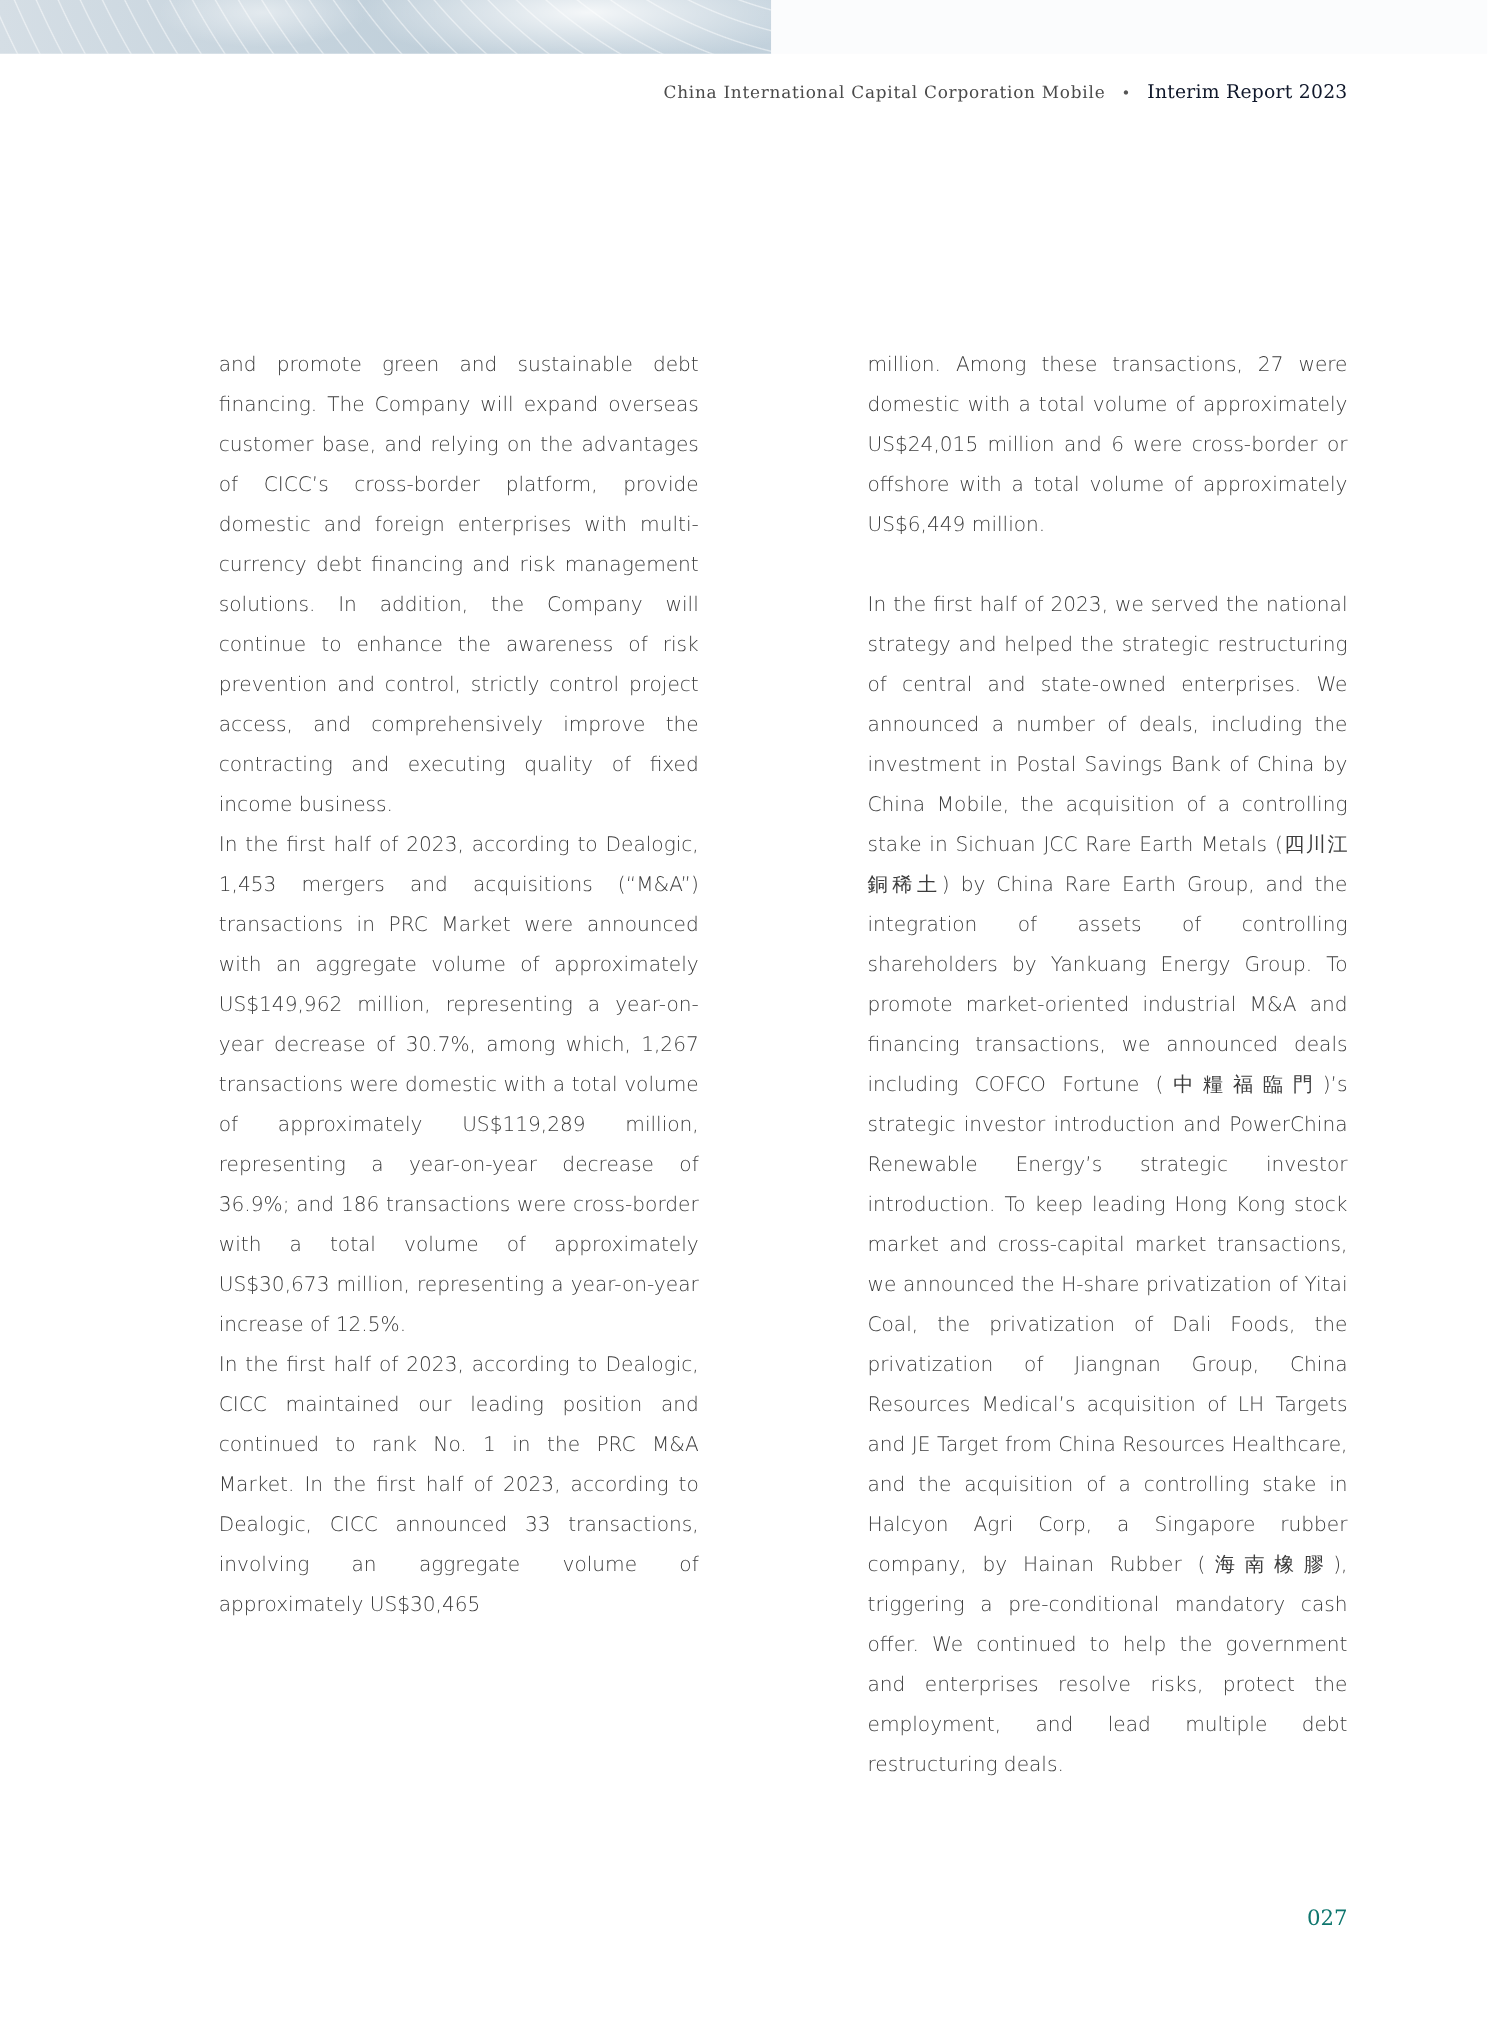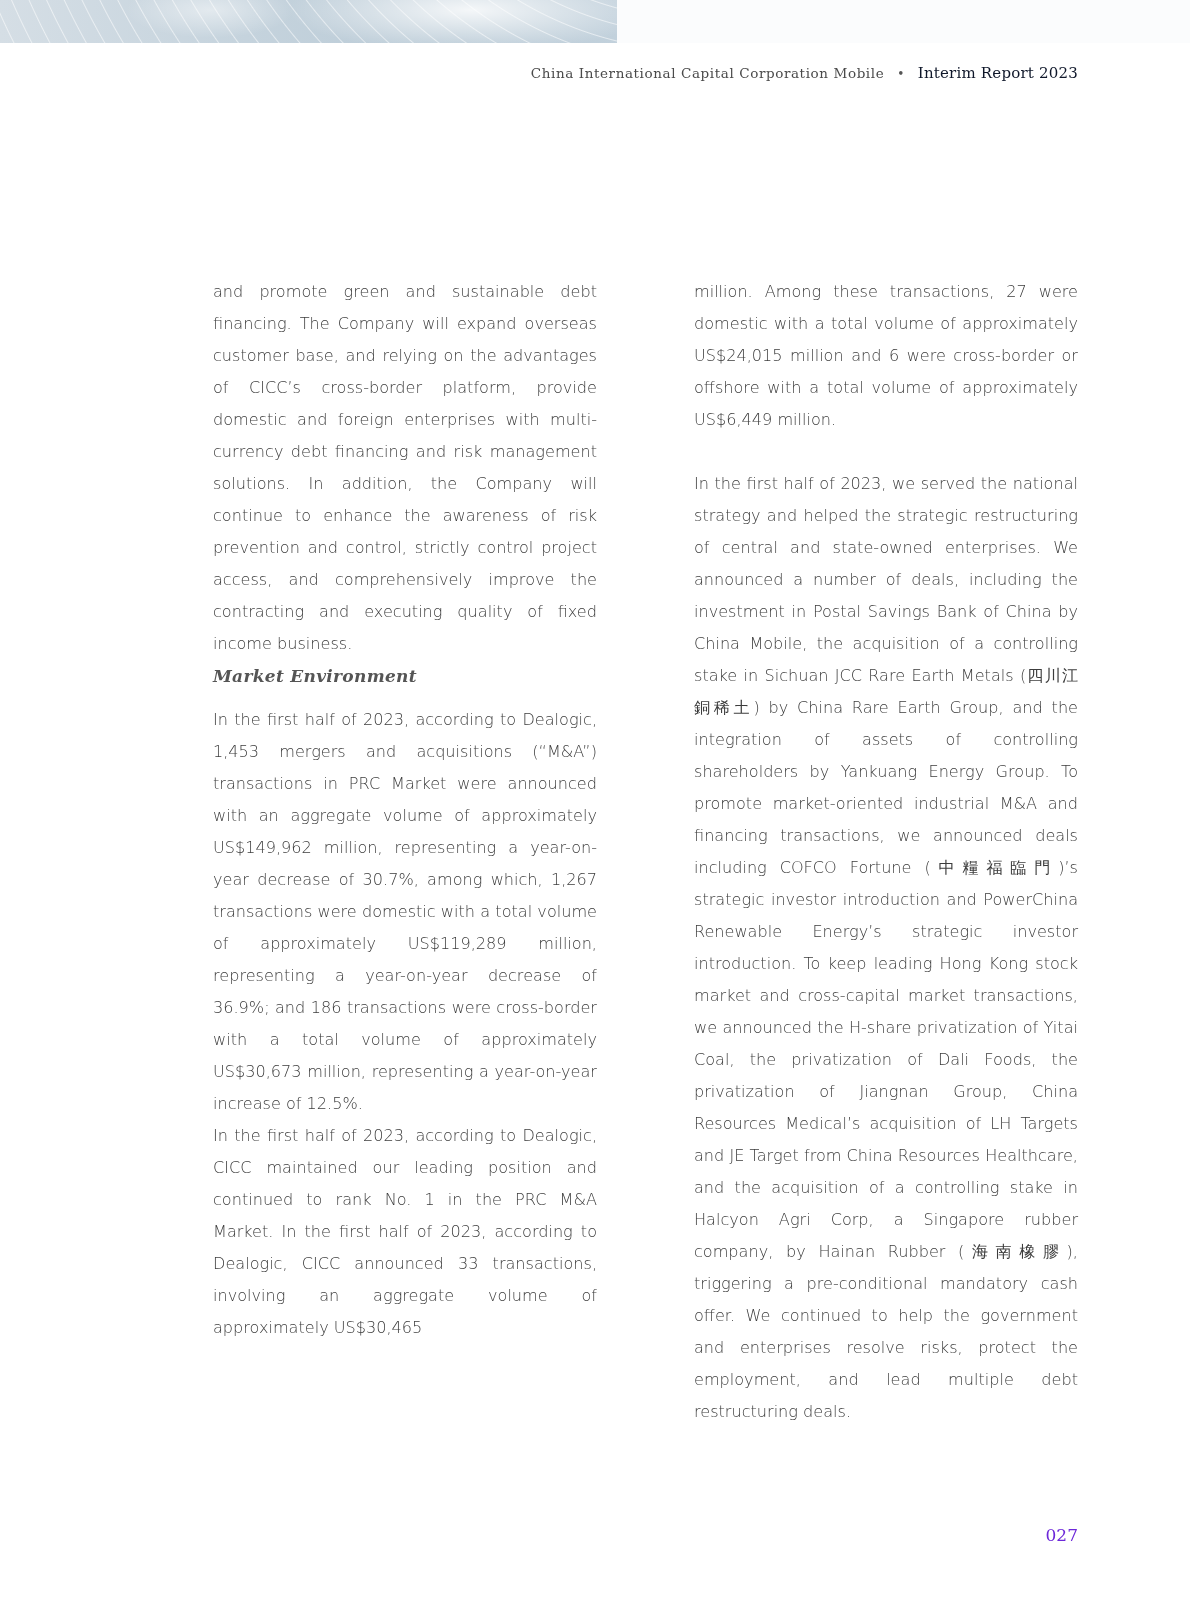--- a/index.html
+++ b/index.html
@@ -27,56 +27,55 @@
     font-size: 13.5px; letter-spacing: 0.6px; color: #4a4a4a;
     white-space: nowrap;
   }
   .running-header .dot { margin: 0 8px; color: #555; font-size: 12px; }
   .running-header .report { color: #0f172a; font-size: 15px; letter-spacing: 0.2px; }
   .col {
     position: absolute; top: 276px; width: 384px;
     font-size: 16.1px; line-height: 32px; color: #3c3c3c;
     text-align: justify; font-weight: 300;
   }
-  .col.left { left: 175px; margin-left: 38px; }
+  .col.left { left: 175px; }
   .col.right { left: 694px; width: 384px; }
   .col p { margin: 0; }
   .col p + p { margin-top: 32px; }
   .section-title {
     font-family: "DejaVu Sans", "Liberation Sans", sans-serif;
     font-weight: bold; color: #6f93a8; font-size: 17.5px;
     margin: 32px 0 0 0; line-height: 32px; letter-spacing: 0.1px;
   }
   .sub-title {
     font-family: "DejaVu Serif", "Liberation Serif", serif;
     font-style: italic; color: #555; font-size: 17px;
     line-height: 32px; margin: 12px 0 12px 0; letter-spacing: 0.3px;
   }
   .col p.after-sub { margin-top: 0; }
   .page-number {
     position: absolute; right: 112px; top: 1525px;
     font-family: "DejaVu Serif", "Liberation Serif", serif;
-    font-size: 17px; color: #6d28d9;
+    font-size: 17px; color: #0f766e;
   }
 </style>
 </head>
 <body>
 
 <div class="banner"></div>
 <div class="banner-strip"></div>
 
 <div class="running-header">
   <span>China International Capital Corporation Mobile</span>
   <span class="dot">•</span>
   <span class="report">Interim Report 2023</span>
 </div>
 
 <div class="col left">
   <p>and promote green and sustainable debt financing. The Company will expand overseas customer base, and relying on the advantages of CICC’s cross-border platform, provide domestic and foreign enterprises with multi-currency debt financing and risk management solutions. In addition, the Company will continue to enhance the awareness of risk prevention and control, strictly control project access, and comprehensively improve the contracting and executing quality of fixed income business.</p>
-  <h3 class="sub-title" style="margin-top:0">Market Environment</h3>
   <p class="after-sub">In the first half of 2023, according to Dealogic, 1,453 mergers and acquisitions (“M&amp;A”) transactions in PRC Market were announced with an aggregate volume of approximately US$149,962 million, representing a year-on-year decrease of 30.7%, among which, 1,267 transactions were domestic with a total volume of approximately US$119,289 million, representing a year-on-year decrease of 36.9%; and 186 transactions were cross-border with a total volume of approximately US$30,673 million, representing a year-on-year increase of 12.5%.</p>
   <p class="after-sub">In the first half of 2023, according to Dealogic, CICC maintained our leading position and continued to rank No. 1 in the PRC M&amp;A Market. In the first half of 2023, according to Dealogic, CICC announced 33 transactions, involving an aggregate volume of approximately US$30,465</p>
 </div>
 
 <div class="col right">
   <p>million. Among these transactions, 27 were domestic with a total volume of approximately US$24,015 million and 6 were cross-border or offshore with a total volume of approximately US$6,449 million.</p>
   <p>In the first half of 2023, we served the national strategy and helped the strategic restructuring of central and state-owned enterprises. We announced a number of deals, including the investment in Postal Savings Bank of China by China Mobile, the acquisition of a controlling stake in Sichuan JCC Rare Earth Metals (四川江銅稀土) by China Rare Earth Group, and the integration of assets of controlling shareholders by Yankuang Energy Group. To promote market-oriented industrial M&amp;A and financing transactions, we announced deals including COFCO Fortune (中糧福臨門)’s strategic investor introduction and PowerChina Renewable Energy’s strategic investor introduction. To keep leading Hong Kong stock market and cross-capital market transactions, we announced the H-share privatization of Yitai Coal, the privatization of Dali Foods, the privatization of Jiangnan Group, China Resources Medical’s acquisition of LH Targets and JE Target from China Resources Healthcare, and the acquisition of a controlling stake in Halcyon Agri Corp, a Singapore rubber company, by Hainan Rubber (海南橡膠), triggering a pre-conditional mandatory cash offer. We continued to help the government and enterprises resolve risks, protect the employment, and lead multiple debt restructuring deals.</p>
 </div>
 
 <div class="page-number">027</div>

